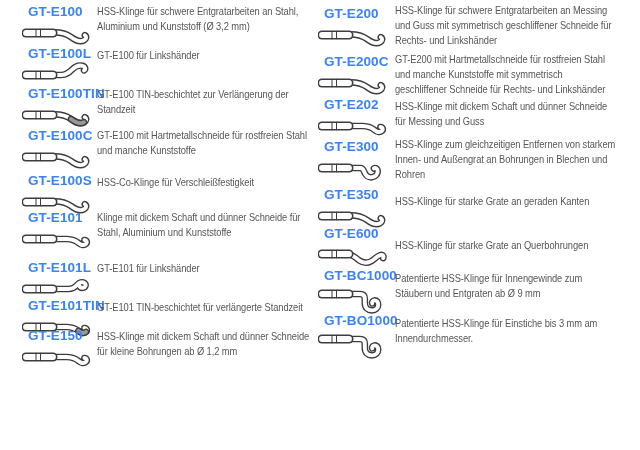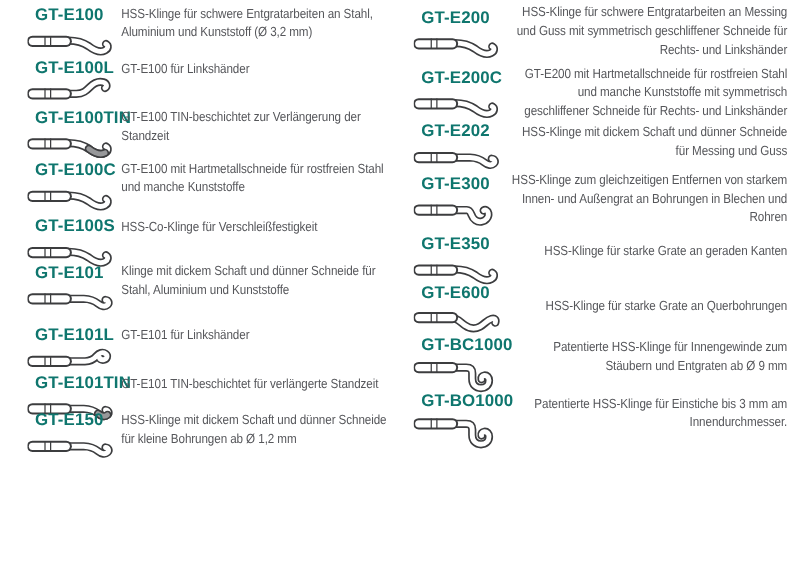--- a/index.html
+++ b/index.html
@@ -4,26 +4,26 @@
 <style>
   html,body{margin:0;padding:0;}
   body{
     width:640px;height:450px;background:#ffffff;
     font-family:"Liberation Sans", sans-serif;
     -webkit-font-smoothing:antialiased;
   }
   .page{position:relative;width:640px;height:450px;overflow:hidden;background:#ffffff;}
   .col{position:absolute;top:0;bottom:0;}
   .col-left{left:28px;width:292px;}
-  .col-right{left:337px;width:300px;text-align:right;}
+  .col-right{left:324px;width:300px;}
   .item{position:absolute;left:0;right:0;height:0;}
   .code{
     position:absolute;left:0;top:0;margin:0;
     font-size:13.5px;font-weight:bold;line-height:14px;
-    color:#0f766e;letter-spacing:0.1px;white-space:nowrap;
+    color:#3b82f6;letter-spacing:0.1px;white-space:nowrap;
   }
   .blade{position:absolute;left:-6px;top:13px;width:70px;height:34px;display:block;}
   .blade svg{display:block;}
   .desc{
     position:absolute;margin:0;
     font-size:10.6px;line-height:15px;letter-spacing:-0.08px;
     color:#55565a;
     transform:scaleX(0.88);transform-origin:0 0;
   }
   .col-left .desc{left:69px;width:248px;}

